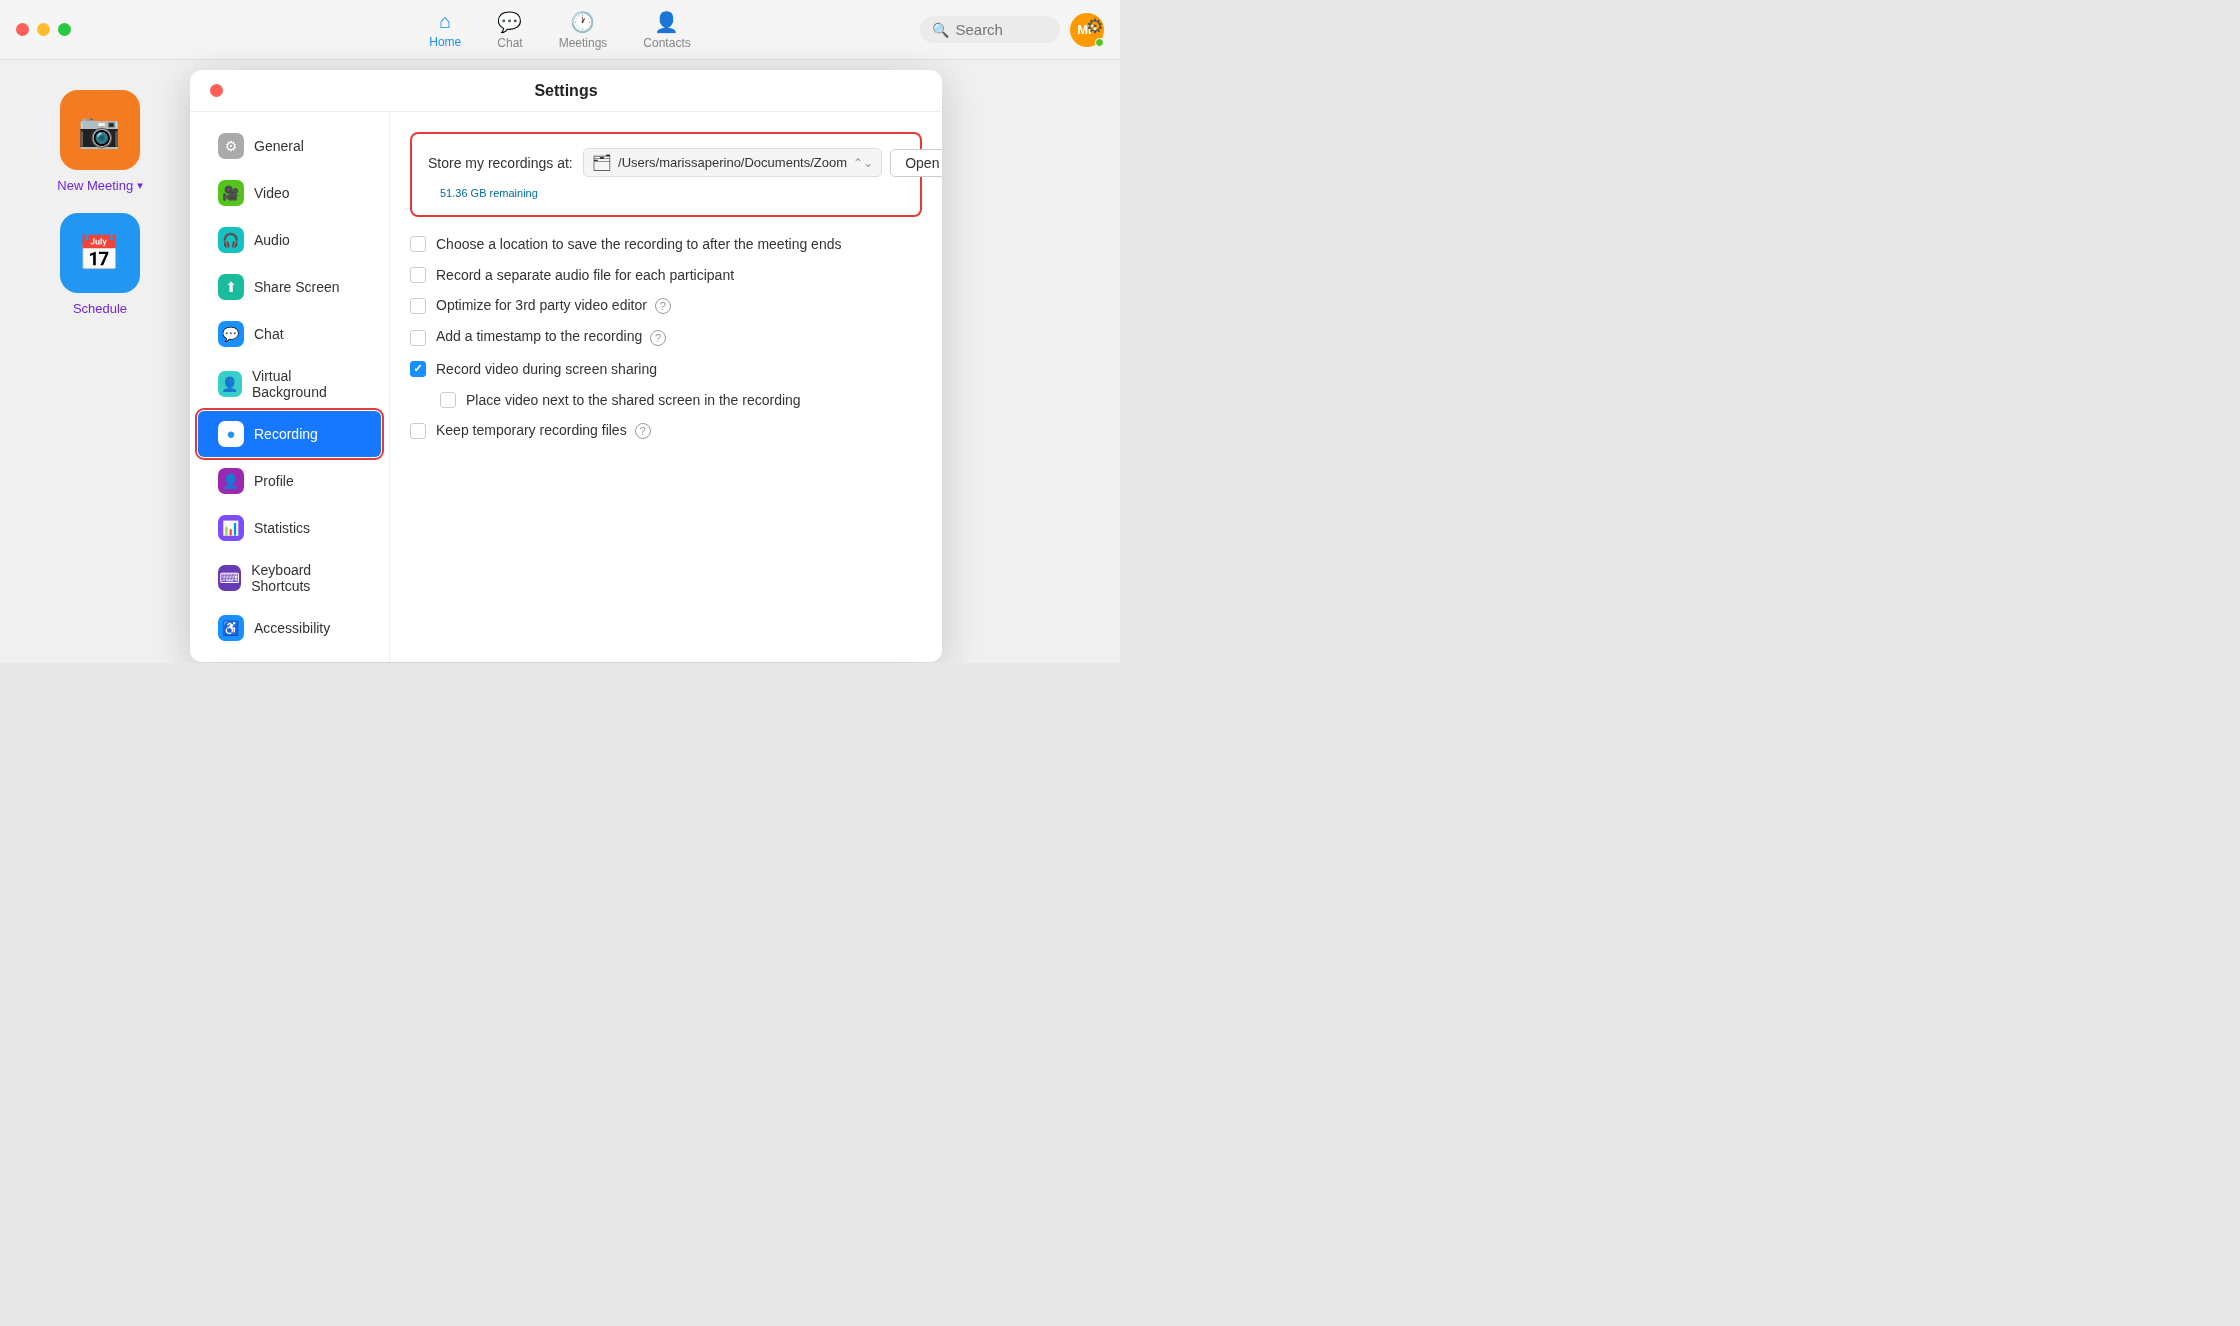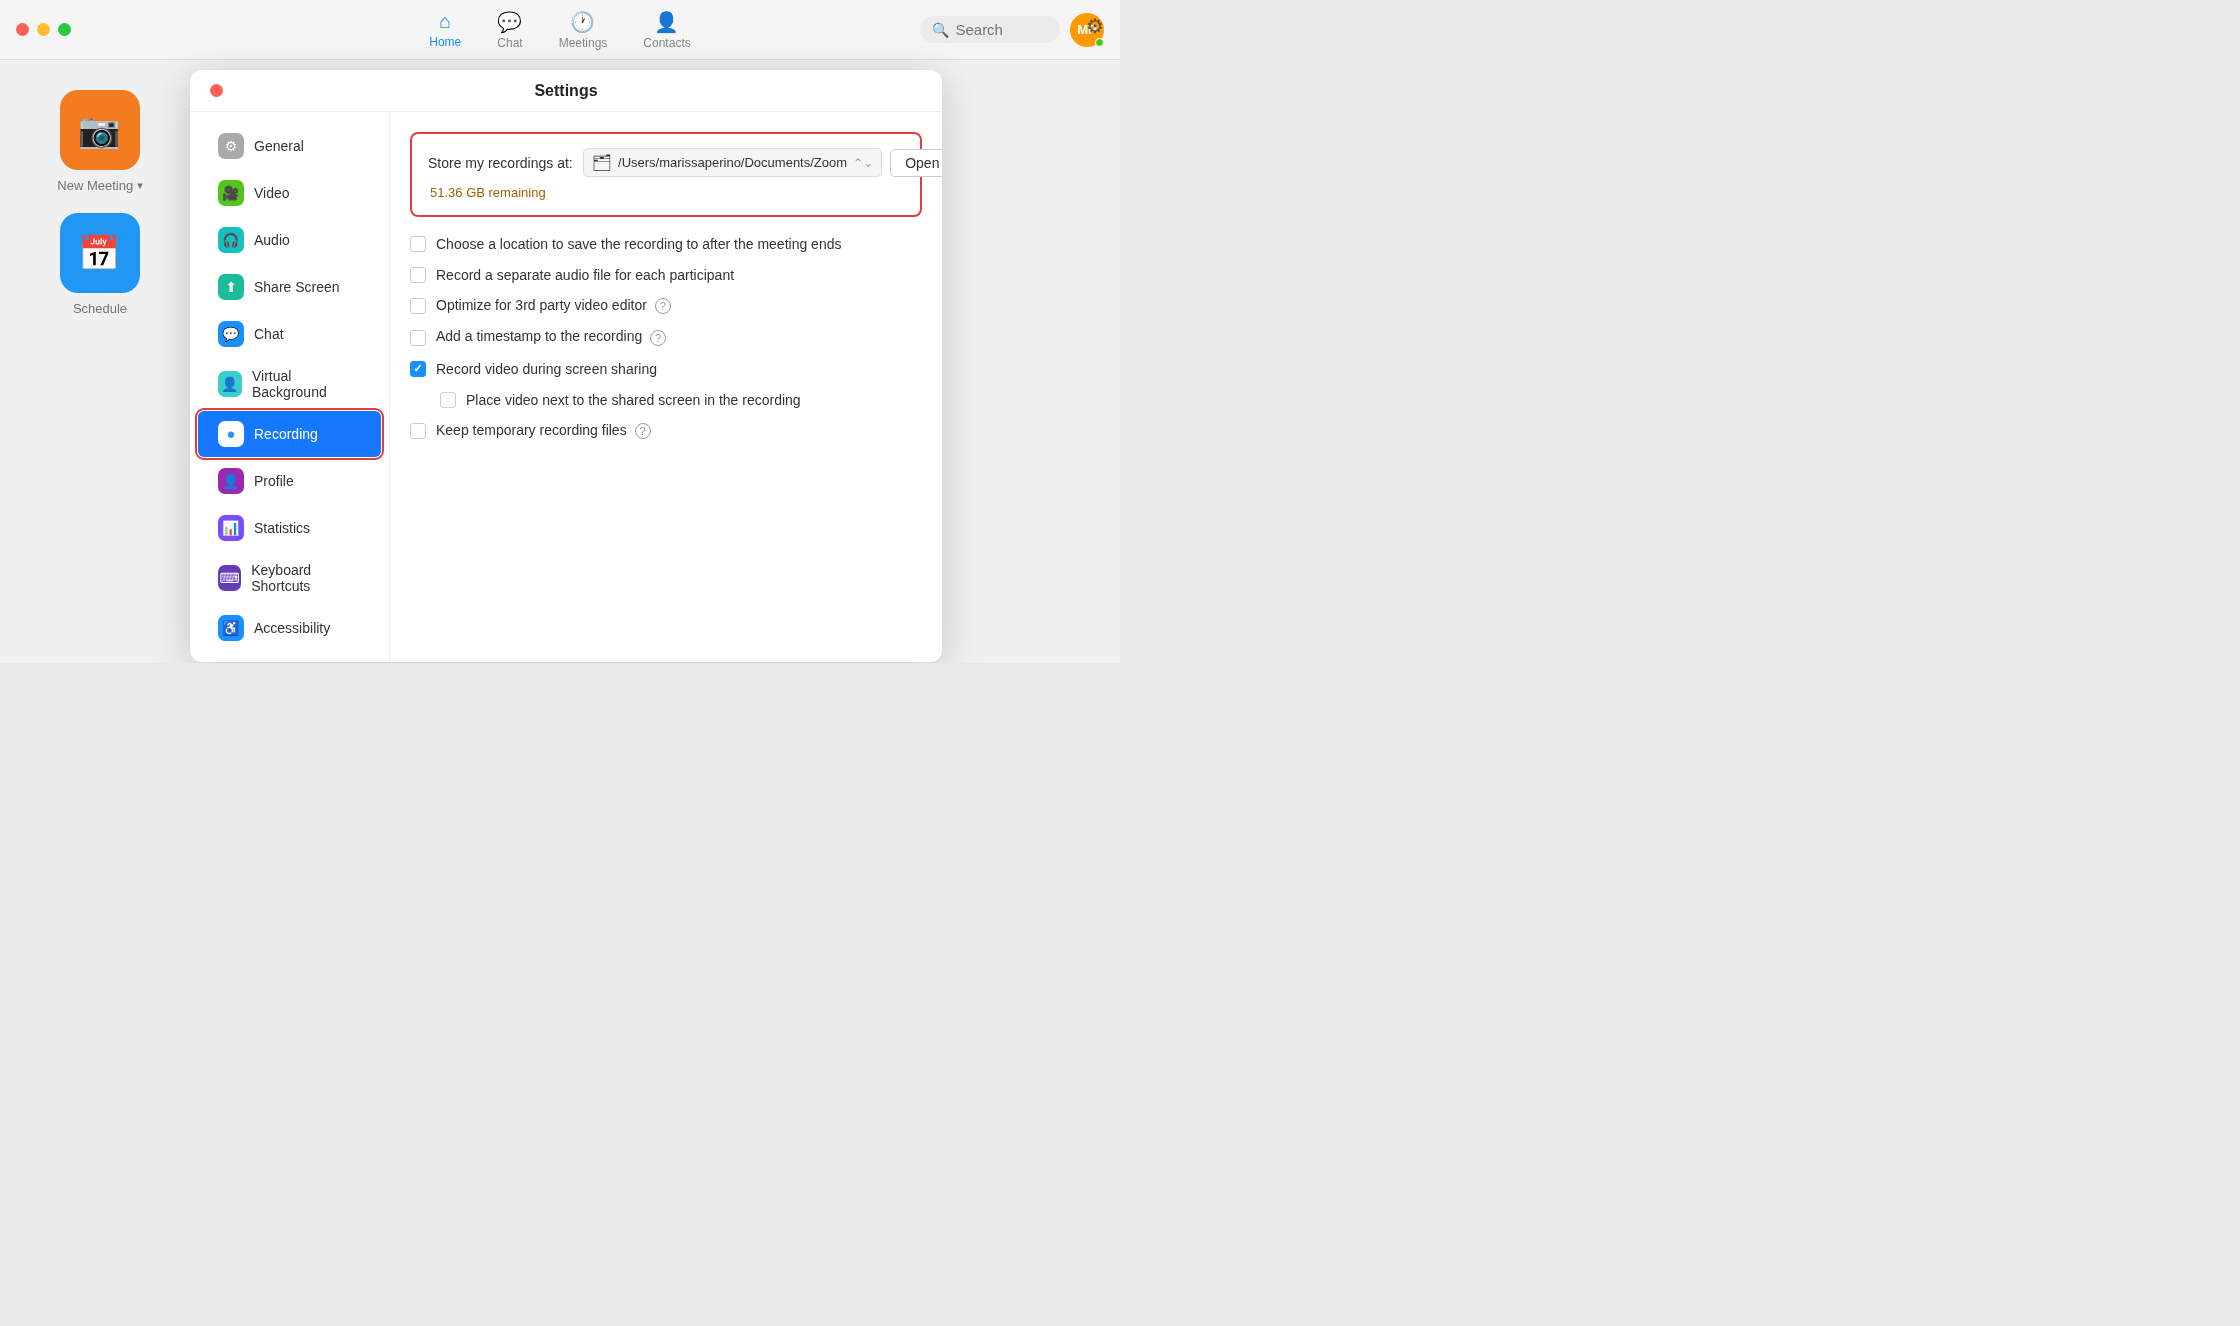--- a/index.html
+++ b/index.html
@@ -140,21 +140,21 @@
       display: flex;
       align-items: center;
       justify-content: center;
       font-size: 32px;
       color: white;
     }
     .action-icon.orange { background: #f47c20; }
     .action-icon.blue { background: #2196f3; }
     .action-label {
       font-size: 13px;
-      color: #737373;
+      color: #6d28d9;
       display: flex;
       align-items: center;
       gap: 4px;
     }
 
     
     .settings-modal {
       position: absolute;
       top: 70px;
       left: 190px;
@@ -289,23 +289,23 @@
     .open-btn {
       background: white;
       border: 1px solid #ccc;
       border-radius: 5px;
       padding: 5px 14px;
       font-size: 14px;
       cursor: pointer;
       color: #333;
     }
     .remaining-text {
-      font-size: 13px;
-      color: #a16207;
-      margin-left: 2px;
+      font-size: 11px;
+      color: #0369a1;
+      margin-left: 12px;
     }
 
     
     .option-row {
       display: flex;
       align-items: flex-end;
       gap: 10px;
       margin-bottom: 14px;
       font-size: 14px;
       color: #333;

